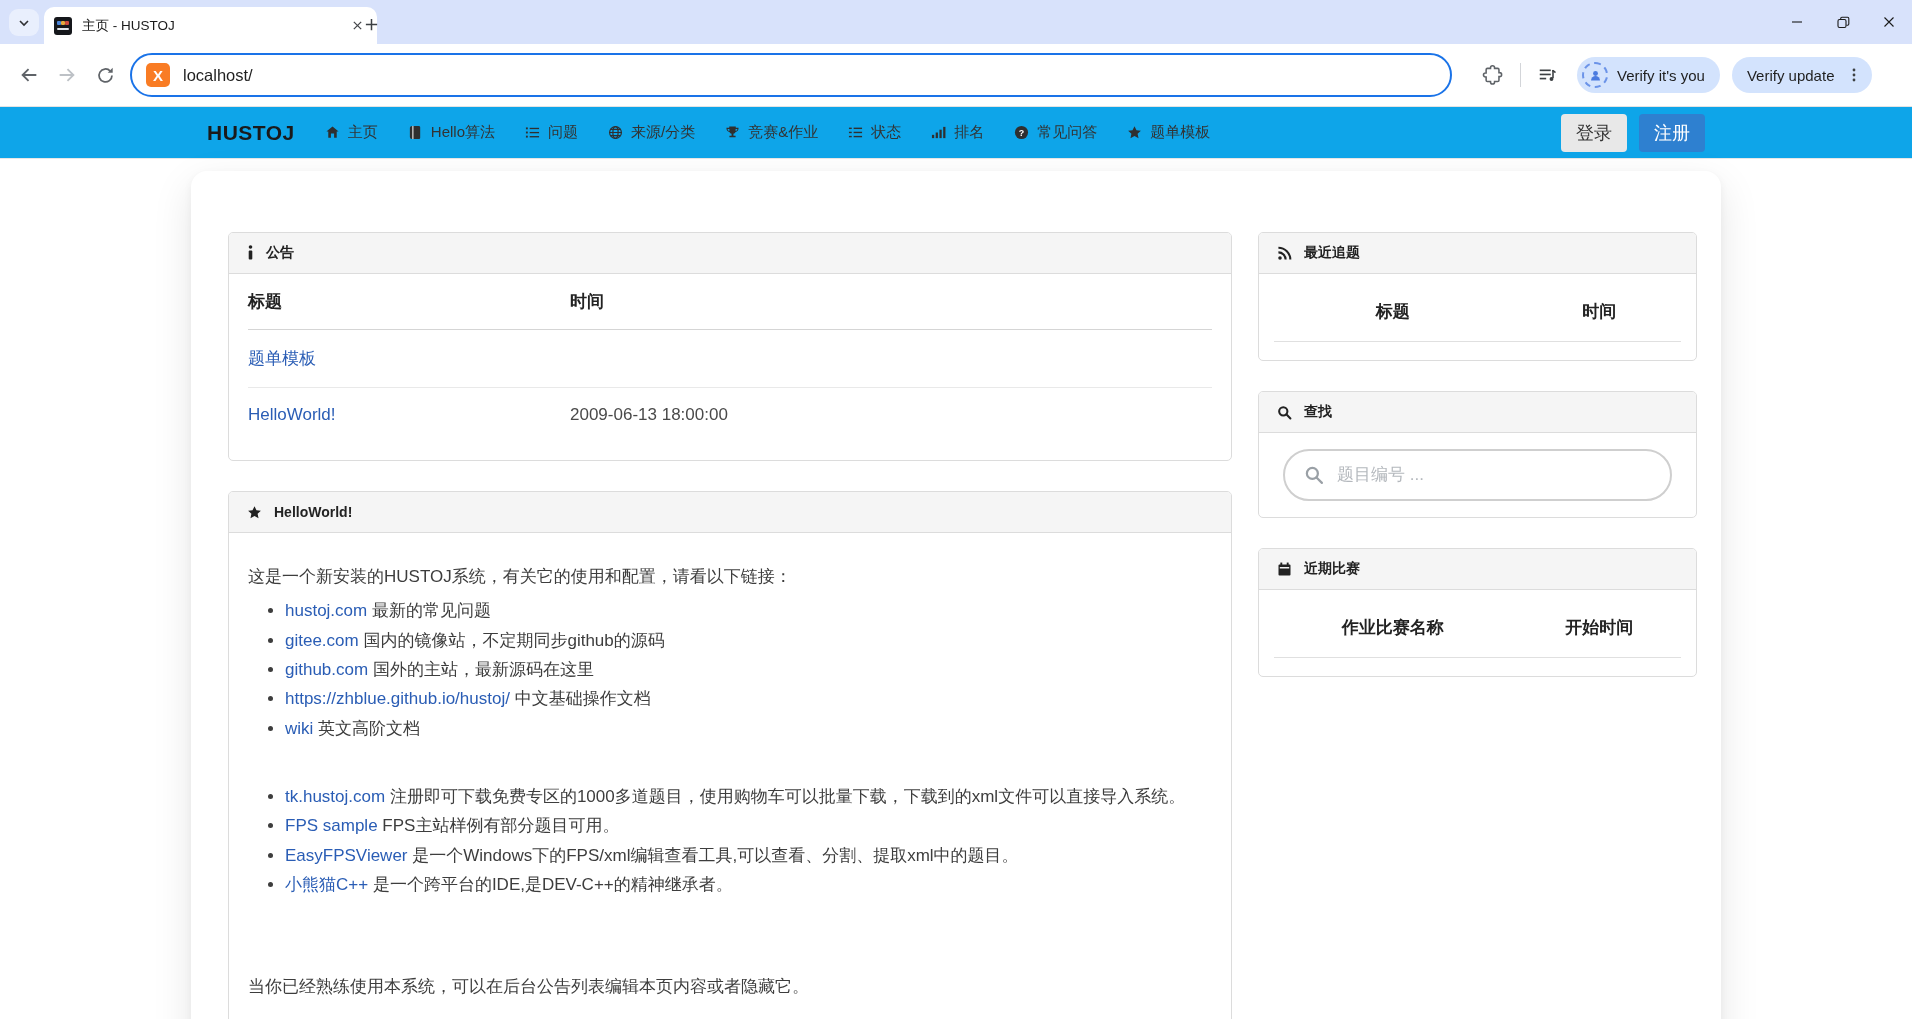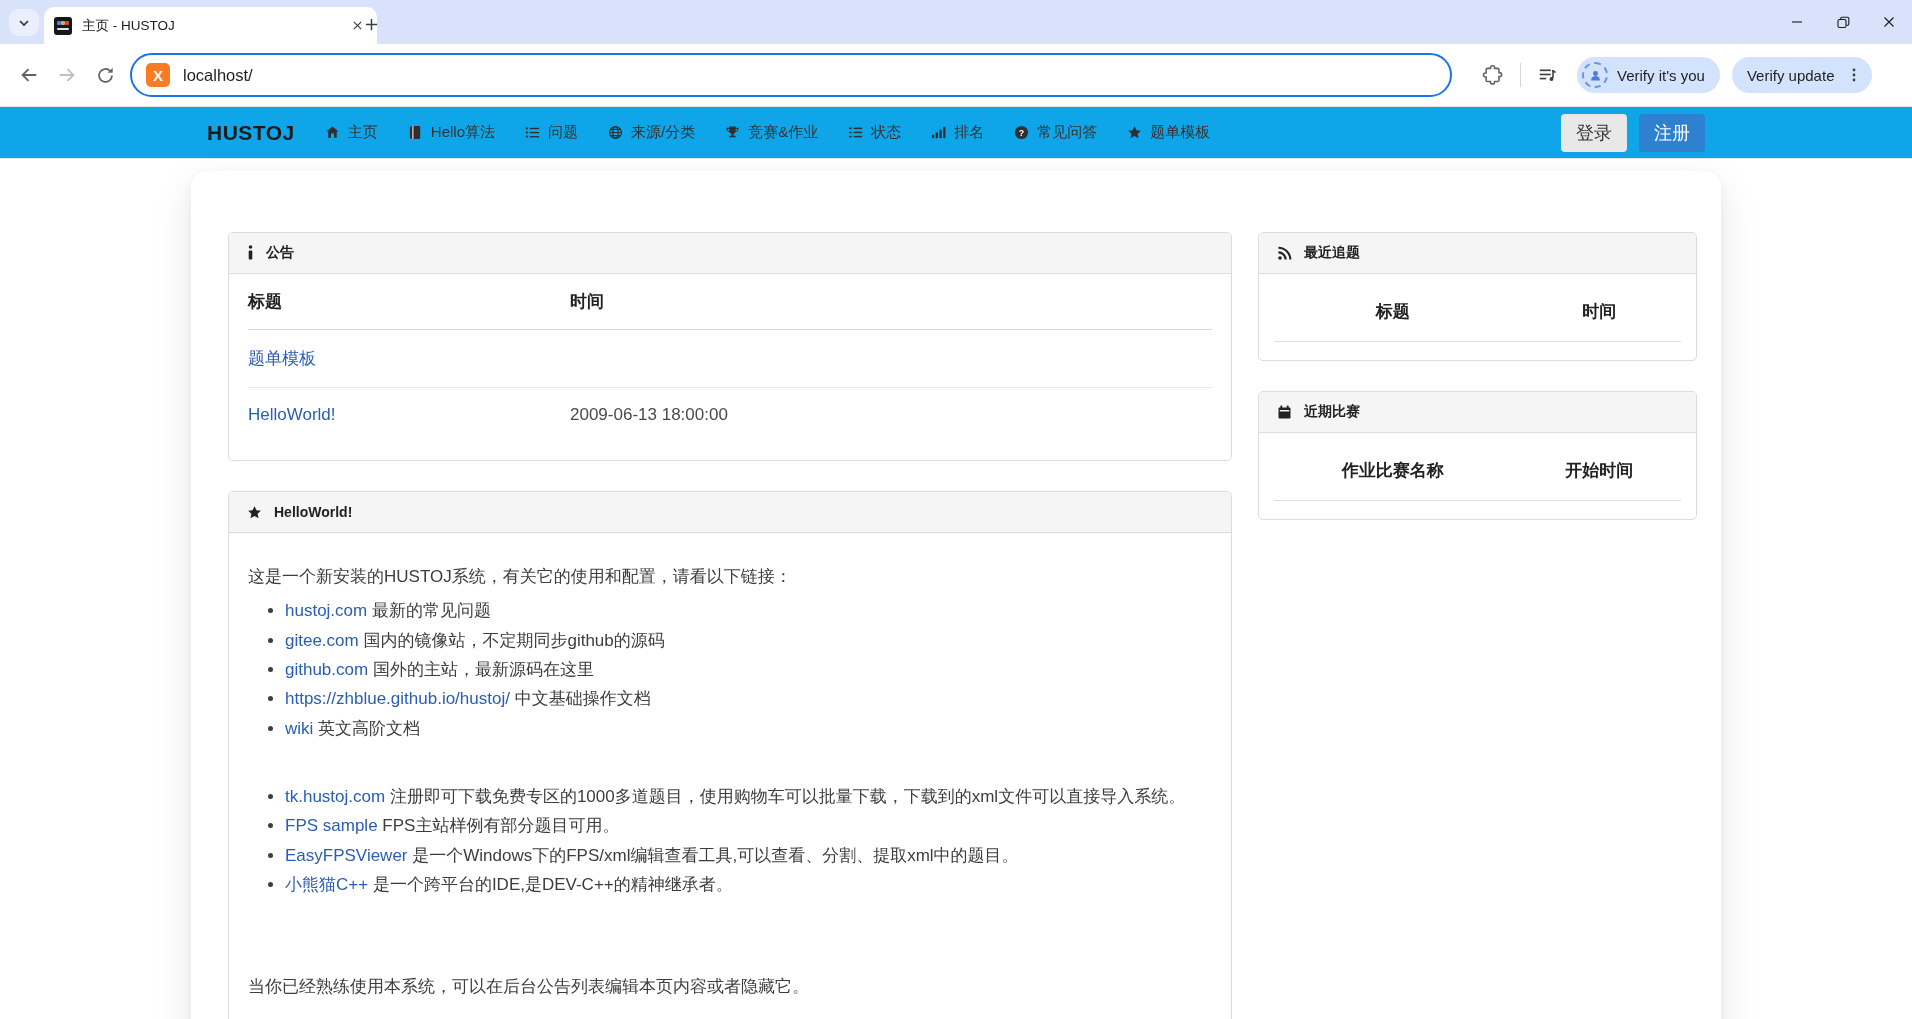--- a/index.html
+++ b/index.html
@@ -372,20 +372,42 @@
           </div>
           <div class="side-table">
             <div class="shead">
               <span class="s1">标题</span>
               <span class="s2">时间</span>
             </div>
             <hr>
           </div>
         </div>
 
+        <div class="panel">
+          <div class="panel-h">
+            <svg width="15" height="15" viewBox="0 0 16 16">
+                <g fill="none" stroke="#222" stroke-width="2.2">
+                  <circle cx="6.7" cy="6.7" r="4.4"></circle>
+                  <path d="M10.2 10.2 14.3 14.3" stroke-linecap="round"></path>
+                </g>
+              </svg>
+            <span>查找</span>
+          </div>
+          <div class="search-body">
+            <div class="searchbox">
+              <svg width="20" height="20" viewBox="0 0 16 16">
+                  <g fill="none" stroke="#9aa0a6" stroke-width="1.8">
+                    <circle cx="6.7" cy="6.7" r="4.4"></circle>
+                    <path d="M10.2 10.2 14.3 14.3" stroke-linecap="round"></path>
+                  </g>
+                </svg>
+              <input type="text" placeholder="题目编号 ..." style="">
+            </div>
+          </div>
+        </div>
 
         <div class="panel">
           <div class="panel-h">
             <svg width="15" height="15" viewBox="0 0 16 16">
                 <rect x="3.6" y="0.6" width="2" height="2.6" fill="#222"></rect>
                 <rect x="10.4" y="0.6" width="2" height="2.6" fill="#222"></rect>
                 <rect x="1.6" y="2.6" width="12.8" height="11.8" rx="1" fill="#222"></rect>
                 <rect x="3" y="5.4" width="10" height="1.5" fill="#fff"></rect>
               </svg>
             <span>近期比赛</span>

